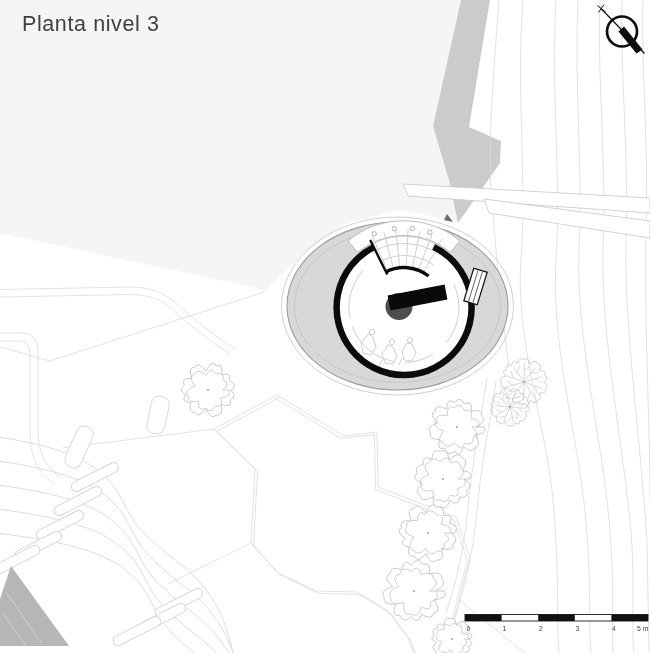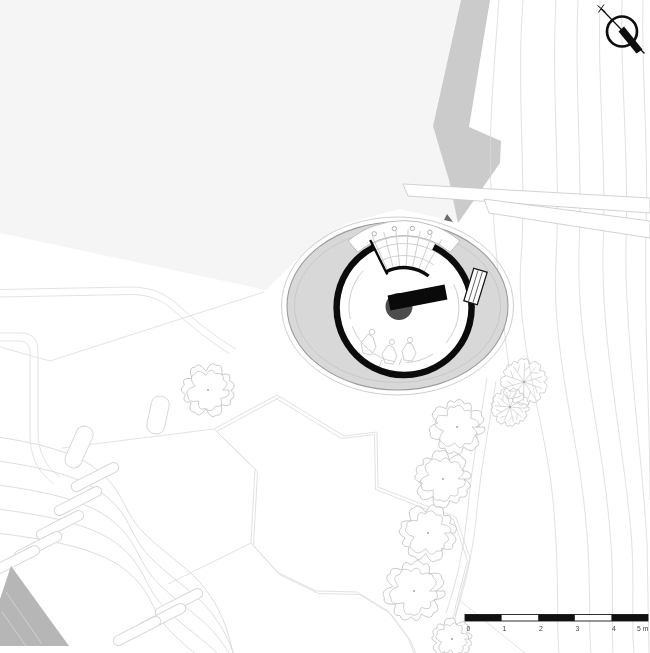--- a/index.html
+++ b/index.html
@@ -245,14 +245,15 @@
 
   <g stroke="#0d0d0d">
     <circle cx="622" cy="31.5" r="15" fill="none" stroke-width="2.7"></circle>
     <line x1="601" y1="8.5" x2="644.5" y2="53.5" stroke-width="1.2"></line>
     <polygon points="618.5,31.5 624,26.5 642.5,49.5 636.5,53.5" fill="#0d0d0d" stroke="none"></polygon>
     <line x1="597.5" y1="5.5" x2="605.5" y2="12" stroke-width="1"></line>
     <line x1="604" y1="4.5" x2="598.5" y2="12.5" stroke-width="1"></line>
   </g>
 </svg>
 
+<div class="plan-title">Planta nivel 3</div>
 
 </div>
 
 </body></html>

